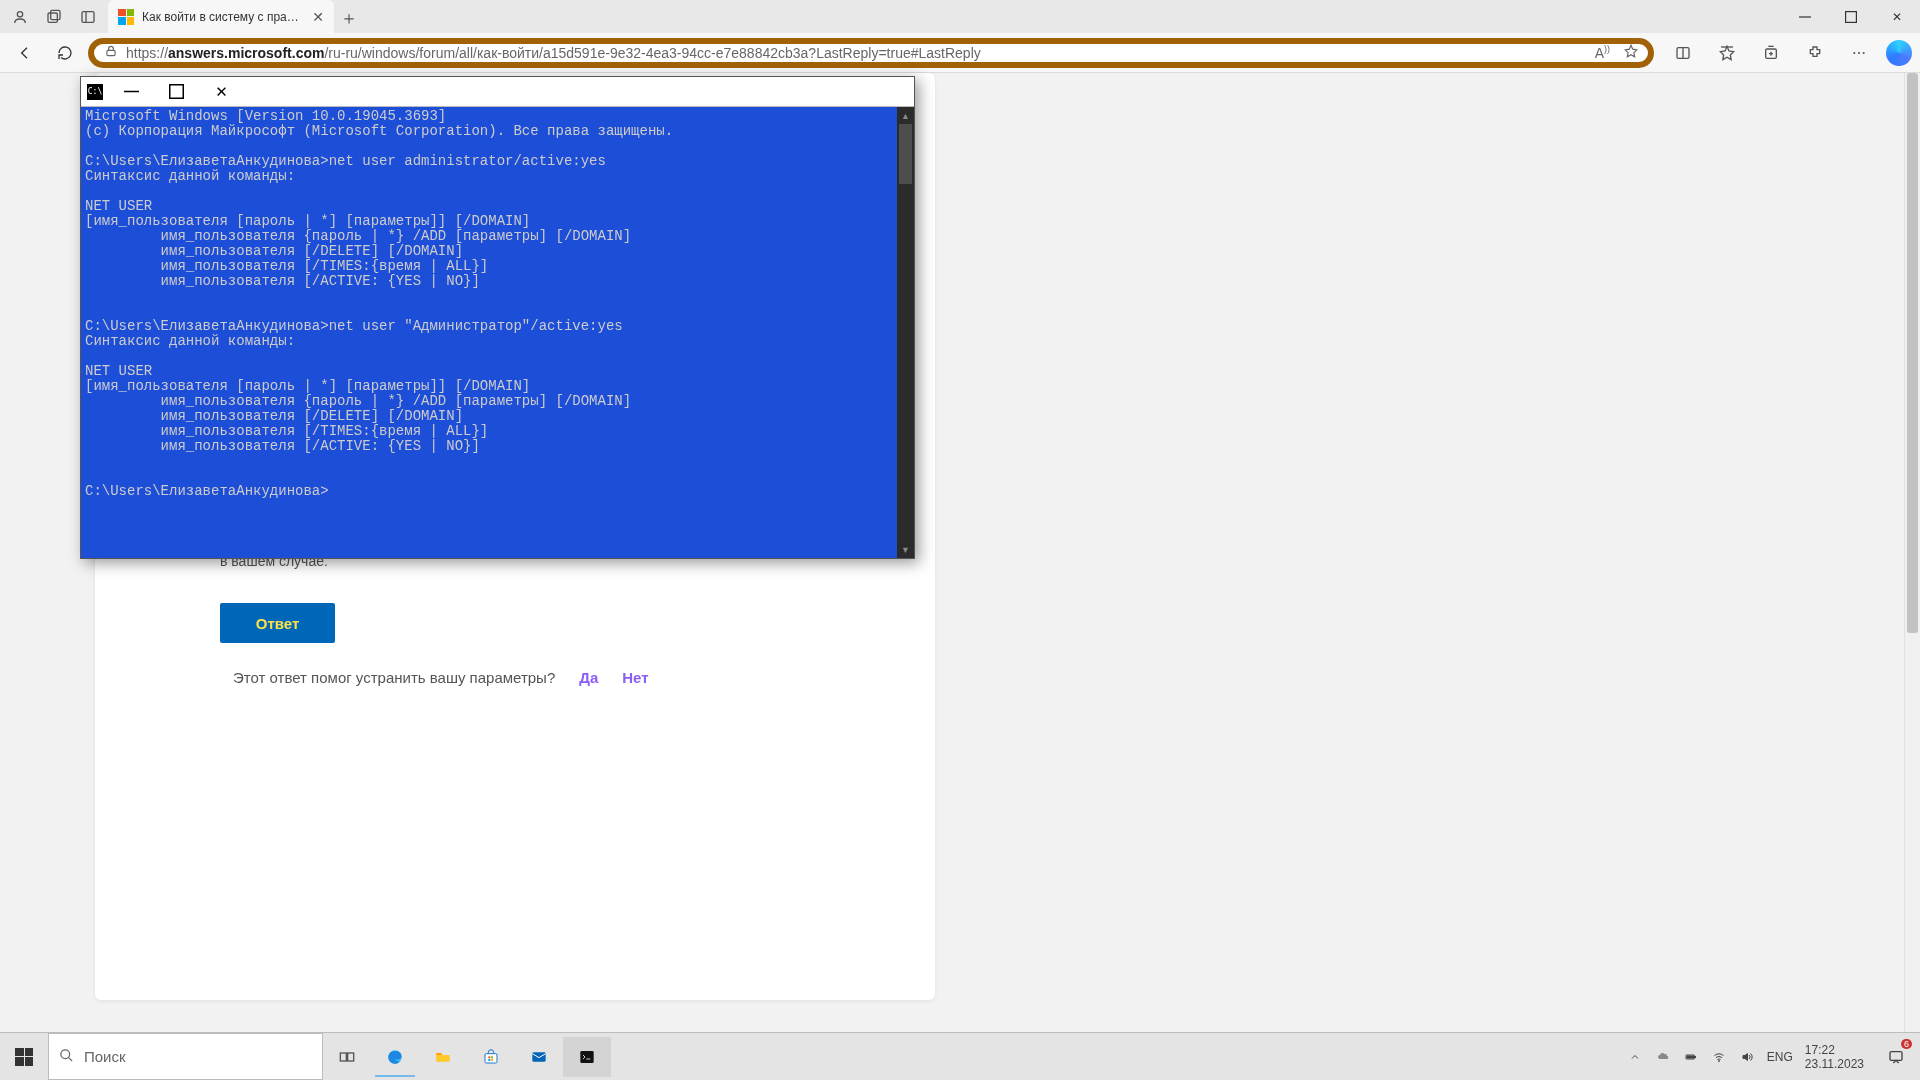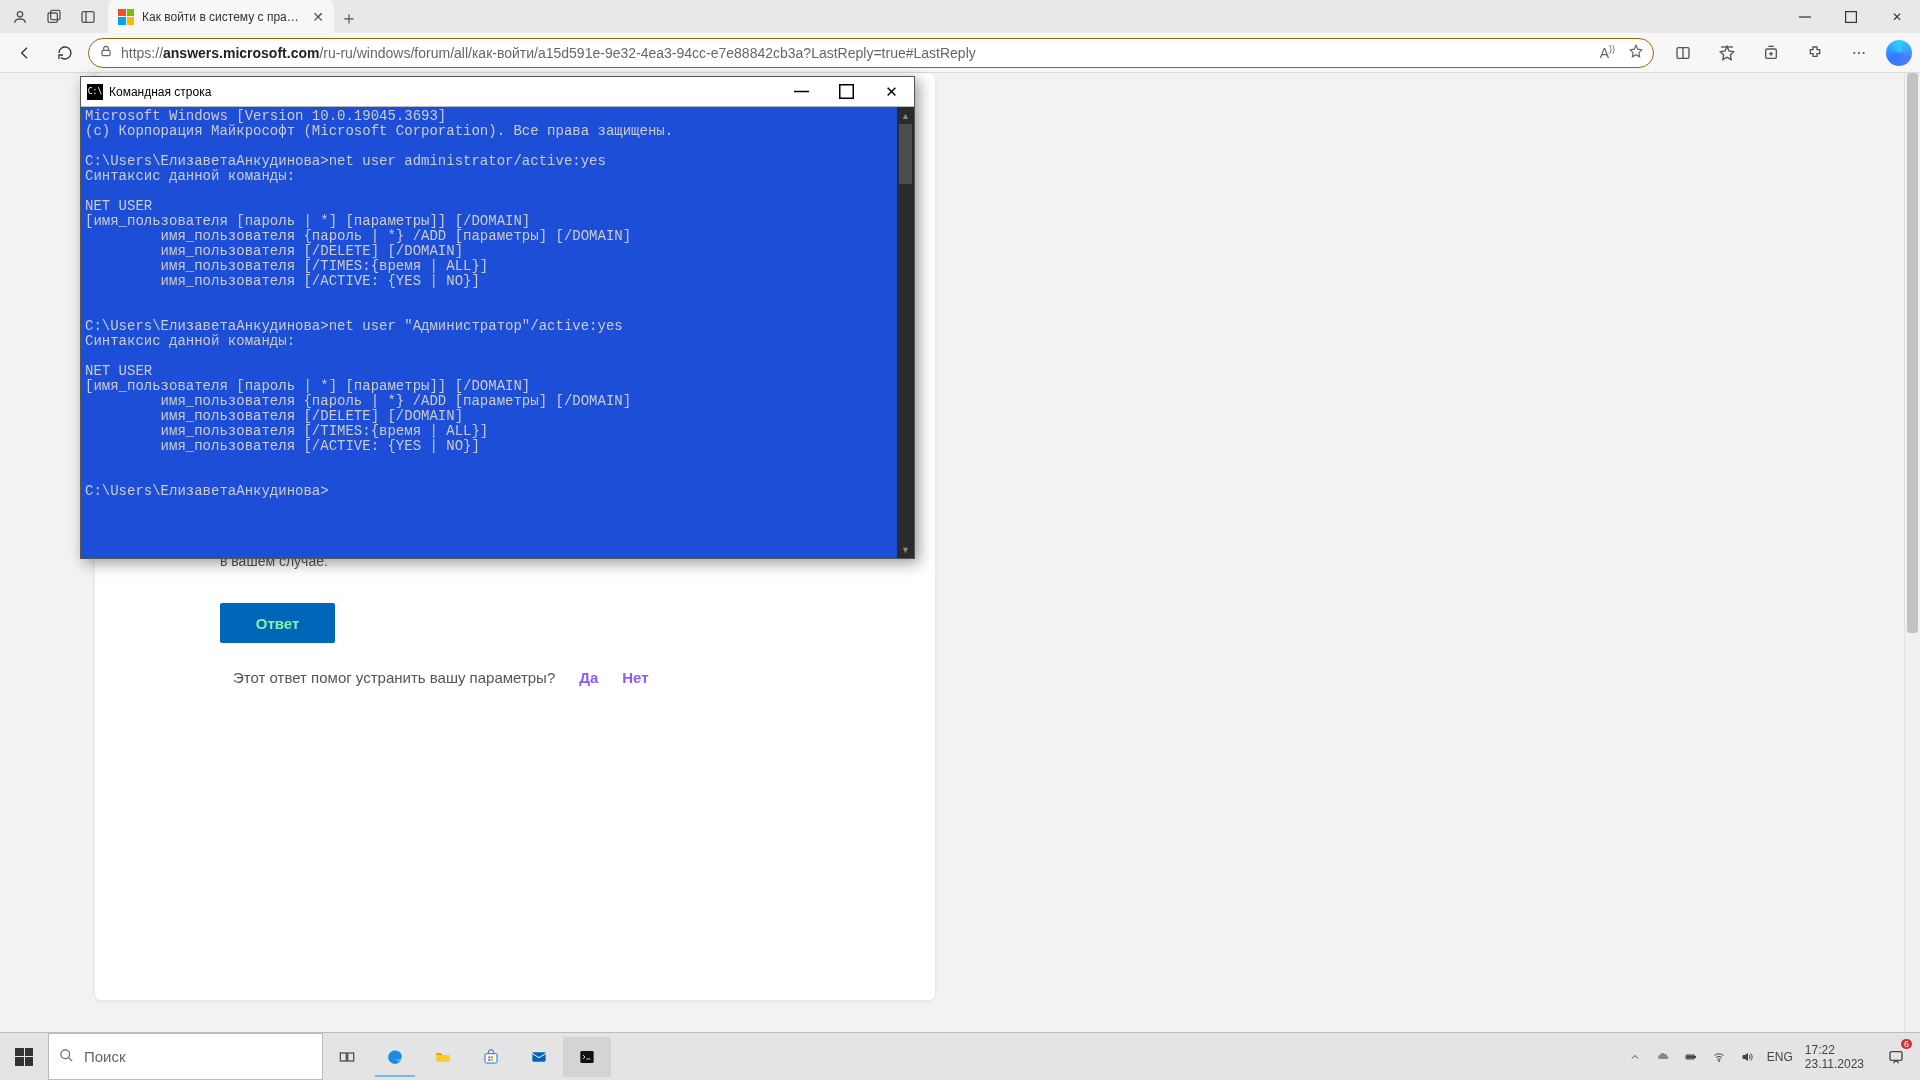--- a/index.html
+++ b/index.html
@@ -13,32 +13,32 @@
   .tab { height: 33px; max-width: 240px; background: #f7f7f7; border-top-left-radius: 6px; border-top-right-radius: 6px; display: flex; align-items: center; padding: 0 8px 0 10px; gap: 8px; font-size: 12px; color: #333; }
   .tab .favicon { width: 16px; height: 16px; }
   .tab .tab-title { max-width: 160px; white-space: nowrap; overflow: hidden; text-overflow: ellipsis; }
   .tab .close { width: 16px; height: 16px; color: #555; font-size: 14px; display:flex;align-items:center;justify-content:center;}
   .new-tab { width: 30px; height: 30px; display: flex; align-items: center; justify-content: center; color: #555; font-size: 18px; }
   .win-controls { display: flex; margin-left: auto; }
   .win-btn { width: 46px; height: 33px; display: flex; align-items: center; justify-content: center; color: #333; font-size: 12px; }
 
   .edge-toolbar { height: 40px; background: #f7f7f7; border-bottom: 1px solid #dcdcdc; display: flex; align-items: center; padding: 0 8px; gap: 6px; }
   .tb-btn { width: 34px; height: 34px; border-radius: 4px; display: flex; align-items: center; justify-content: center; color: #555; }
-  .addressbar { flex: 1; height: 30px; background: #fff; border: 1px solid #a16207; border-radius: 16px; display: flex; align-items: center; padding: 0 10px; gap: 8px; font-size: 14px; color: #666; }
+  .addressbar { flex: 1; height: 30px; background: #fff; border: 6px solid #a16207; border-radius: 16px; display: flex; align-items: center; padding: 0 10px; gap: 8px; font-size: 14px; color: #666; }
   .addressbar .url { white-space: nowrap; overflow: hidden; text-overflow: ellipsis; flex: 1; }
   .addressbar .url b { color: #222; font-weight: 600; }
   .addr-right { display: flex; gap: 14px; color: #666; }
   .tb-right { display: flex; align-items: center; gap: 10px; padding-left: 6px; color: #555; }
   .copilot { width: 26px; height: 26px; border-radius: 50%; background: conic-gradient(#2ed1ff,#4b7bff,#2e7bff,#2ed1ff); }
 
   
   .viewport { position: relative; width: 1920px; height: calc(1080px - 33px - 40px - 40px); background: #f2f2f2; }
   .content-card { position: absolute; left: 95px; right: 985px; top: 0; bottom: 40px; background: #fff; border-radius: 6px; box-shadow: 0 1px 4px rgba(0,0,0,.08); padding: 0 30px 30px; }
   .truncated-text { position:absolute; left: 125px; top: 480px; font-size: 14px; color:#555; }
-  .reply-btn { position: absolute; left: 125px; top: 530px; width: 115px; height: 40px; background: #0067b8; color:#86efac; border:none; font-size: 15px; font-weight:600; border-radius:2px; }
+  .reply-btn { position: absolute; left: 125px; top: 530px; width: 115px; height: 40px; background: #0067b8; color:#fde047; border:none; font-size: 15px; font-weight:600; border-radius:2px; }
   .helpful-row { position: absolute; left: 138px; top: 596px; display:flex; align-items:center; gap: 24px; font-size: 15px; }
   .helpful-row .q { color:#555; }
   .helpful-row .lnk { color:#8b5cf6; font-weight:600; }
 
   .page-scroll { position:absolute; right:0; top:0; width:16px; bottom:0; background:#f0f0f0; border-left:1px solid #e0e0e0;}
   .page-scroll .thumb{ position:absolute; left:2px; right:2px; top:0; height:560px; background:#c2c2c2; border-radius:3px;}
 
   
   .cmd-window { position: absolute; left: 80px; top: 76px; width: 835px; height: 483px; background: #000; border: 1px solid #555; box-shadow: 4px 4px 14px rgba(0,0,0,.4); display:flex; flex-direction:column; }
   .cmd-titlebar { height: 30px; background: #fff; display:flex; align-items:center; padding: 0 0 0 6px; border-bottom:1px solid #bbb; }
@@ -198,21 +198,20 @@
     </div>
   </div>
   <div class="page-scroll">
       <div class="thumb"></div>
     </div>
 </div>
 
 <div class="cmd-window">
   <div class="cmd-titlebar">
     <div class="cmd-icon">C:\</div>
-    <div class="cmd-title">Командная строка</div>
     <div class="cmd-btns">
       <div class="cmd-tb">
           <svg viewBox="0 0 10 10" width="10" height="10">
             <path d="M0 5h10" stroke="#000"></path>
           </svg>
         </div>
       <div class="cmd-tb">
           <svg viewBox="0 0 10 10" width="10" height="10">
             <rect x="0.5" y="0.5" width="9" height="9" fill="none" stroke="#000"></rect>
           </svg>

